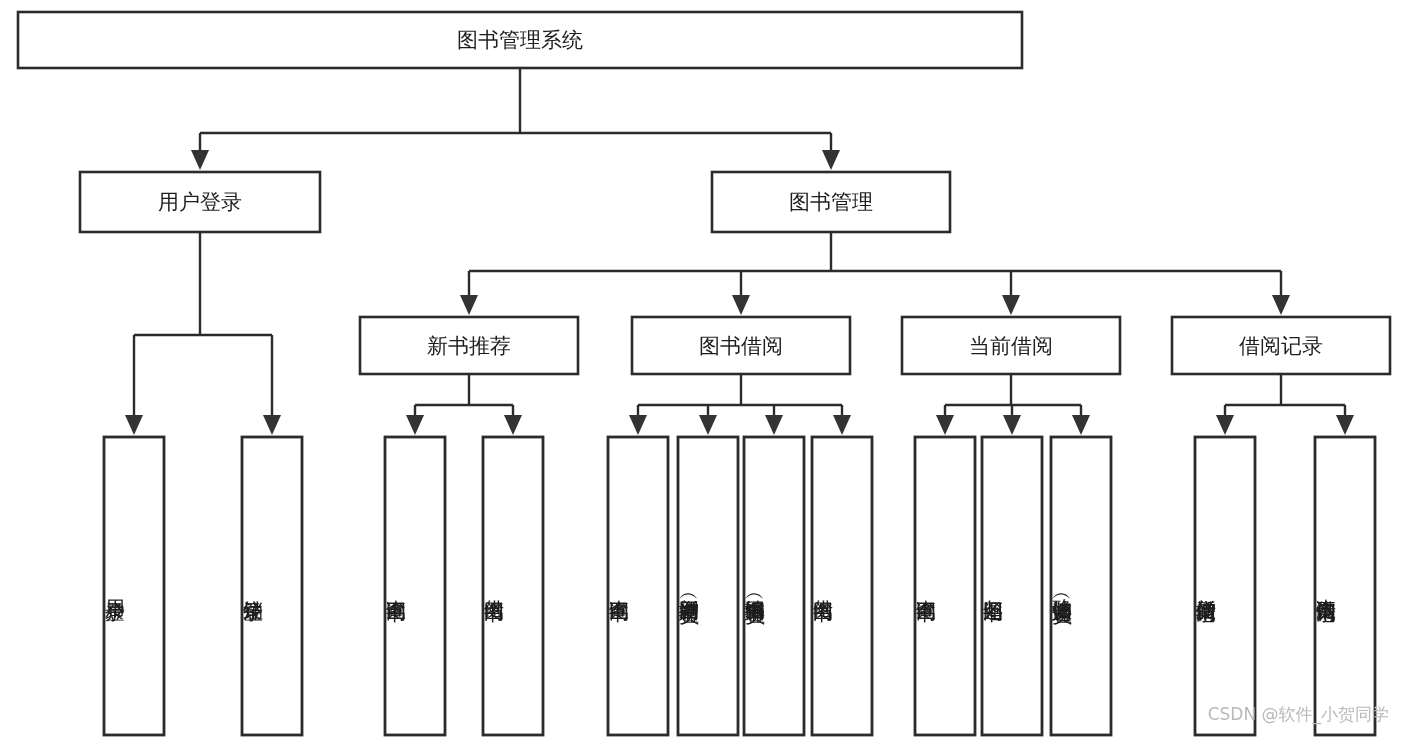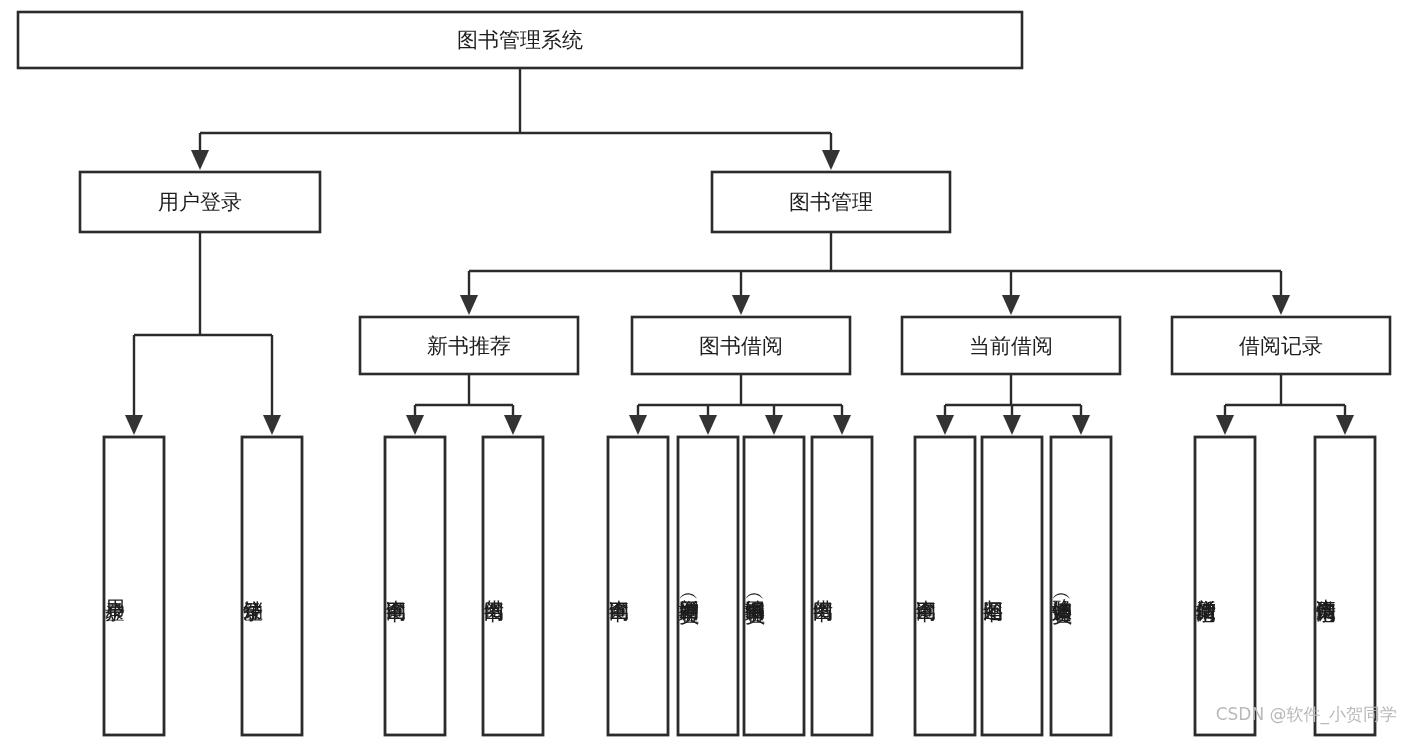--- a/index.html
+++ b/index.html
@@ -69,21 +69,21 @@
     justify-content: center;
     padding-top: 2px;
     box-sizing: border-box;
   }
   .leaf-label.centered {
     align-items: center;
     padding-top: 0;
   }
   .watermark {
     position: absolute;
-    right: 8px;
+    right: 16px;
     bottom: 6px;
     font-family: "DejaVu Sans", "Liberation Sans", sans-serif;
     font-size: 17px;
     color: #b9b9b9;
     user-select: none;
     white-space: nowrap;
   }
 </style>
 </head>
 <body>

